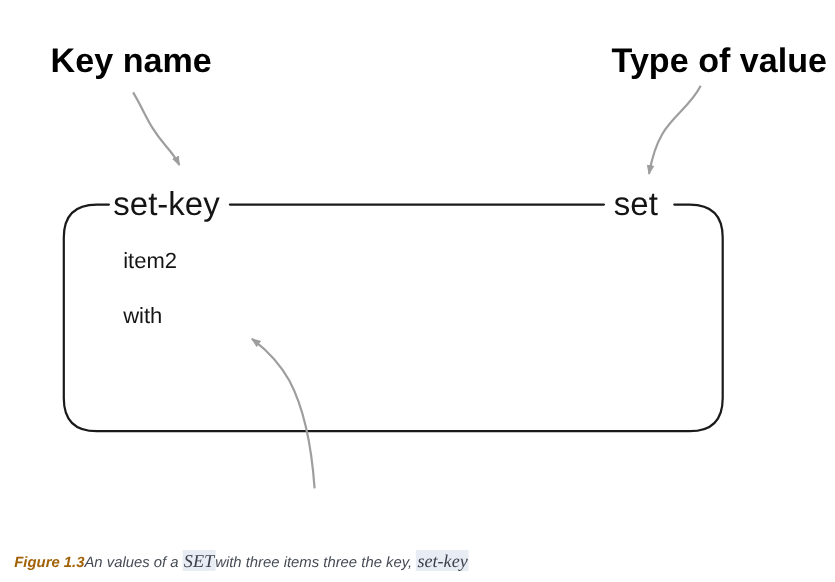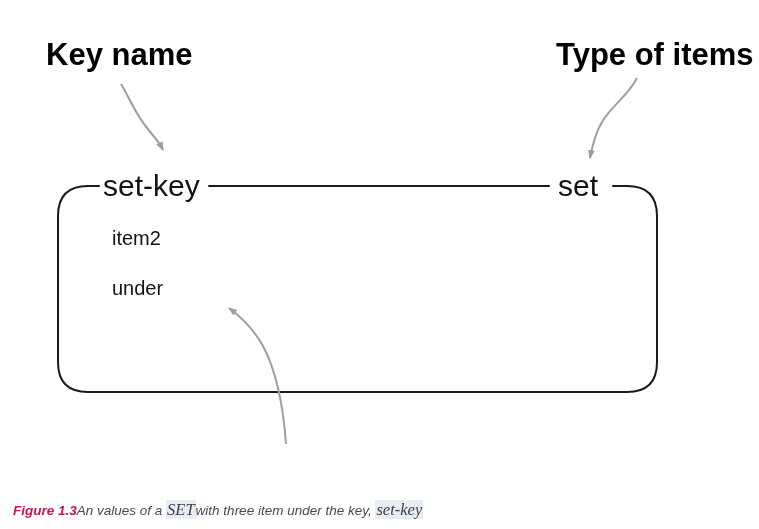--- a/index.html
+++ b/index.html
@@ -36,21 +36,21 @@
   }
   .caption{
     position:absolute;
     left:13px;top:500px;
     font-style:italic;
     font-size:13.5px;
     color:#454a54;
     white-space:nowrap;
   }
   .caption .fig-label{
-    color:#be185d;
+    color:#a16207;
     font-weight:600;
     font-style:italic;
   }
   .caption .code{
     font-family:"Liberation Serif","DejaVu Serif",serif;
     font-style:italic;
     font-size:16.5px;
     background:#e7edf3;
     color:#3a3f4a;
     padding:0 1px;
@@ -74,27 +74,27 @@
 
     <path d="M 121 84 C 133 104, 134 113, 151 133 C 158 141, 161 146, 163 150" fill="none" stroke="#9e9e9e" stroke-width="2" marker-end="url(#arrowhead)"></path>
 
     <path d="M 637 78 C 628 96, 611 106, 602 122 C 595 134, 592 147, 590 158" fill="none" stroke="#9e9e9e" stroke-width="2" marker-end="url(#arrowhead)"></path>
 
     <path d="M 286 444 C 284 416, 279 376, 263 346 C 253 328, 241 317, 229 308" fill="none" stroke="#9e9e9e" stroke-width="2" marker-end="url(#arrowhead)"></path>
   </svg>
 
   <div class="gray-label" style="left:46px;top:37px;">Key name</div>
 
-  <div class="gray-label" style="left:556px;top:37px;">Type of items</div>
+  <div class="gray-label" style="left:556px;top:37px;">Type of value</div>
 
   <div class="box-word" style="left:103px;top:168px;">set-key</div>
 
   <div class="box-word" style="left:558px;top:168px;">set</div>
 
   <div class="item" style="top:226px;">item2</div>
-  <div class="item" style="top:276px;">under</div>
+  <div class="item" style="top:276px;">with</div>
 
 
   <div class="caption">
-    <span class="fig-label">Figure 1.3</span><span>An values of a </span><span class="code">SET</span><span>with three item under the key, </span><span class="code">set-key</span>
+    <span class="fig-label">Figure 1.3</span><span>An values of a </span><span class="code">SET</span><span>with three items three the key, </span><span class="code">set-key</span>
   </div>
 
 </div>
 
 </body></html>

